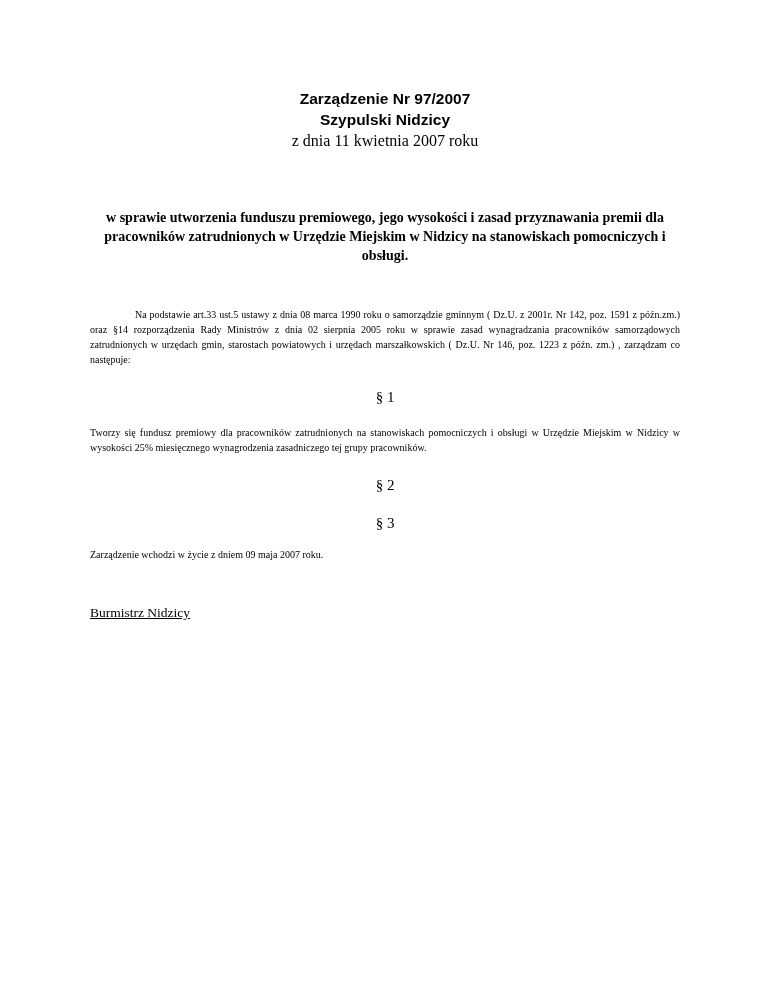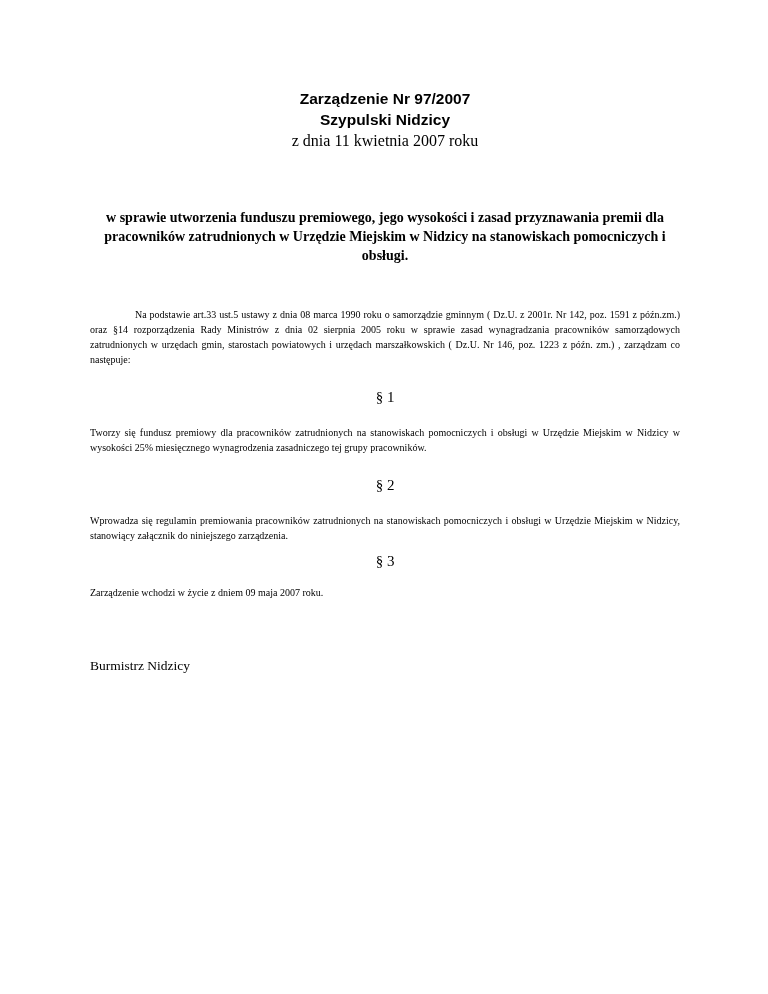--- a/index.html
+++ b/index.html
@@ -54,24 +54,25 @@
     text-align: center;
     margin-top: 20px;
     margin-bottom: 18px;
   }
   .section-heading.tight {
     margin-top: 8px;
     margin-bottom: 14px;
   }
   .after-heading { margin-top: 0; }
   .signature-block {
-    margin-top: 57px;
+    margin-top: 42px;
     font-size: 13.5px;
     line-height: 18px;
     text-align: left;
+    text-decoration: underline;
   }
 </style>
 </head>
 <body>
 
 <div class="page">
 
   <div class="title-sans">Zarządzenie Nr  97/2007</div>
 
   <div class="title-sans">Szypulski Nidzicy</div>
@@ -81,21 +82,20 @@
   <p class="subject">w sprawie utworzenia funduszu premiowego, jego wysokości i zasad przyznawania premii dla pracowników zatrudnionych w Urzędzie Miejskim w Nidzicy na stanowiskach pomocniczych i obsługi.</p>
 
   <p class="body-par preamble">Na podstawie art.33 ust.5 ustawy z dnia 08 marca 1990 roku o samorządzie gminnym ( Dz.U. z 2001r. Nr 142, poz. 1591 z późn.zm.) oraz §14 rozporządzenia Rady Ministrów z dnia 02 sierpnia 2005  roku w sprawie zasad wynagradzania  pracowników samorządowych zatrudnionych w urzędach gmin, starostach powiatowych i urzędach marszałkowskich ( Dz.U. Nr 146, poz. 1223 z późn. zm.) , zarządzam co następuje:</p>
 
   <div class="section-heading">§ 1</div>
 
   <p class="body-par after-heading">Tworzy się fundusz premiowy dla pracowników zatrudnionych na stanowiskach pomocniczych i obsługi w Urzędzie Miejskim w Nidzicy w wysokości 25% miesięcznego wynagrodzenia zasadniczego tej grupy pracowników.</p>
 
   <div class="section-heading">§ 2</div>
 
-  <p class="body-par after-heading">Wprowadza się regulamin premiowania pracowników zatrudnionych na stanowiskach pomocniczych  i obsługi w Urzędzie Miejskim w Nidzicy, stanowiący załącznik do niniejszego zarządzenia.</p>
 
   <div class="section-heading tight">§ 3</div>
 
   <p class="body-par after-heading">Zarządzenie wchodzi w życie z dniem 09 maja 2007 roku.</p>
 
   <div class="signature-block">
     <div>Burmistrz Nidzicy</div>
   </div>
 
 </div>

